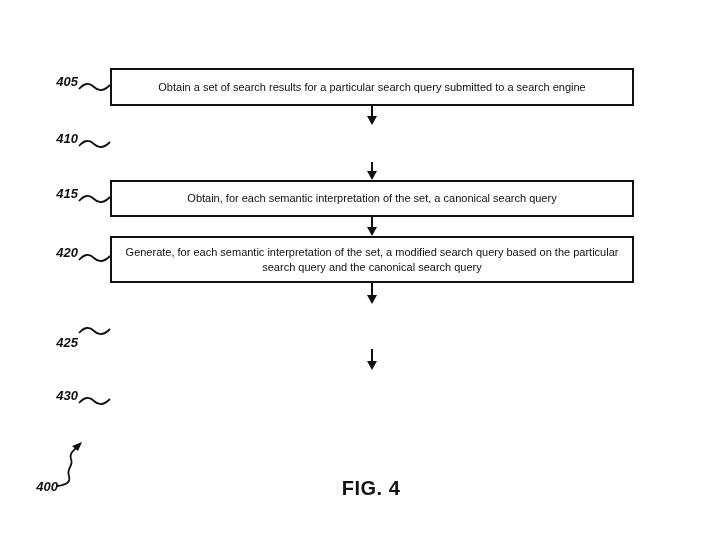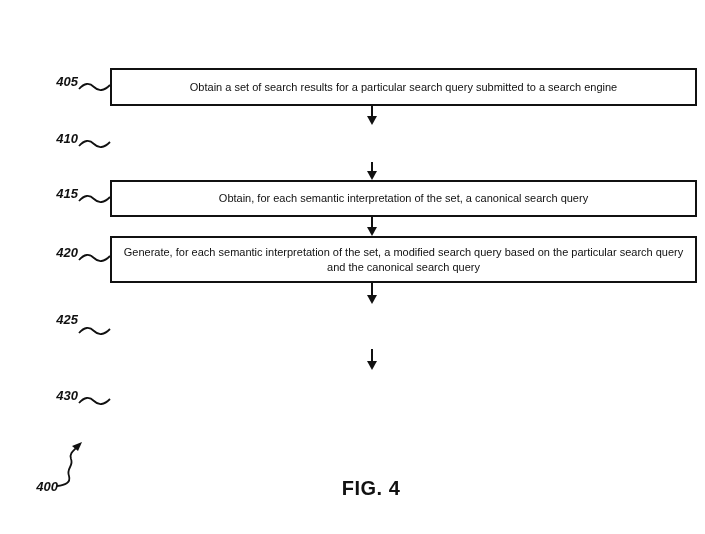--- a/index.html
+++ b/index.html
@@ -9,21 +9,21 @@
     height: 534px;
     background: #ffffff;
     font-family: Liberation Sans, sans-serif;
     color: #111111;
     overflow: hidden;
     margin-top: 8px;
   }
   .step-box {
     position: absolute;
     left: 110px;
-    width: 587px;
+    width: 524px;
     box-sizing: border-box;
     border: 2px solid #111111;
     background: #ffffff;
     display: flex;
     align-items: center;
     justify-content: center;
     text-align: center;
     font-size: 11px;
     line-height: 15px;
     padding: 2px 10px;
@@ -125,21 +125,21 @@
   </svg>
   <div class="step-box" style="top:228px;height:47px">
     <span>Generate, for each semantic interpretation of the set, a modified search query based on the particular search query and the canonical search query</span>
   </div>
 
   <svg class="flow-arrow" style="top:275px;height:21px" viewBox="0 0 16 21">
     <line x1="8" y1="0" x2="8" y2="13" stroke="#111" stroke-width="2"></line>
     <polygon points="3,12 13,12 8,21" fill="#111"></polygon>
   </svg>
 
-  <div class="ref-label" style="top:305px">425</div>
+  <div class="ref-label" style="top:328px">425</div>
   <svg class="squiggle" style="top:315px" viewBox="0 0 33 16">
     <path d="M1,10 Q9,1 16,8 Q23,15 32,6" fill="none" stroke="#111" stroke-width="1.8"></path>
   </svg>
 
   <svg class="flow-arrow" style="top:341px;height:21px" viewBox="0 0 16 21">
     <line x1="8" y1="0" x2="8" y2="13" stroke="#111" stroke-width="2"></line>
     <polygon points="3,12 13,12 8,21" fill="#111"></polygon>
   </svg>
 
   <div class="ref-label" style="top:381px">430</div>

